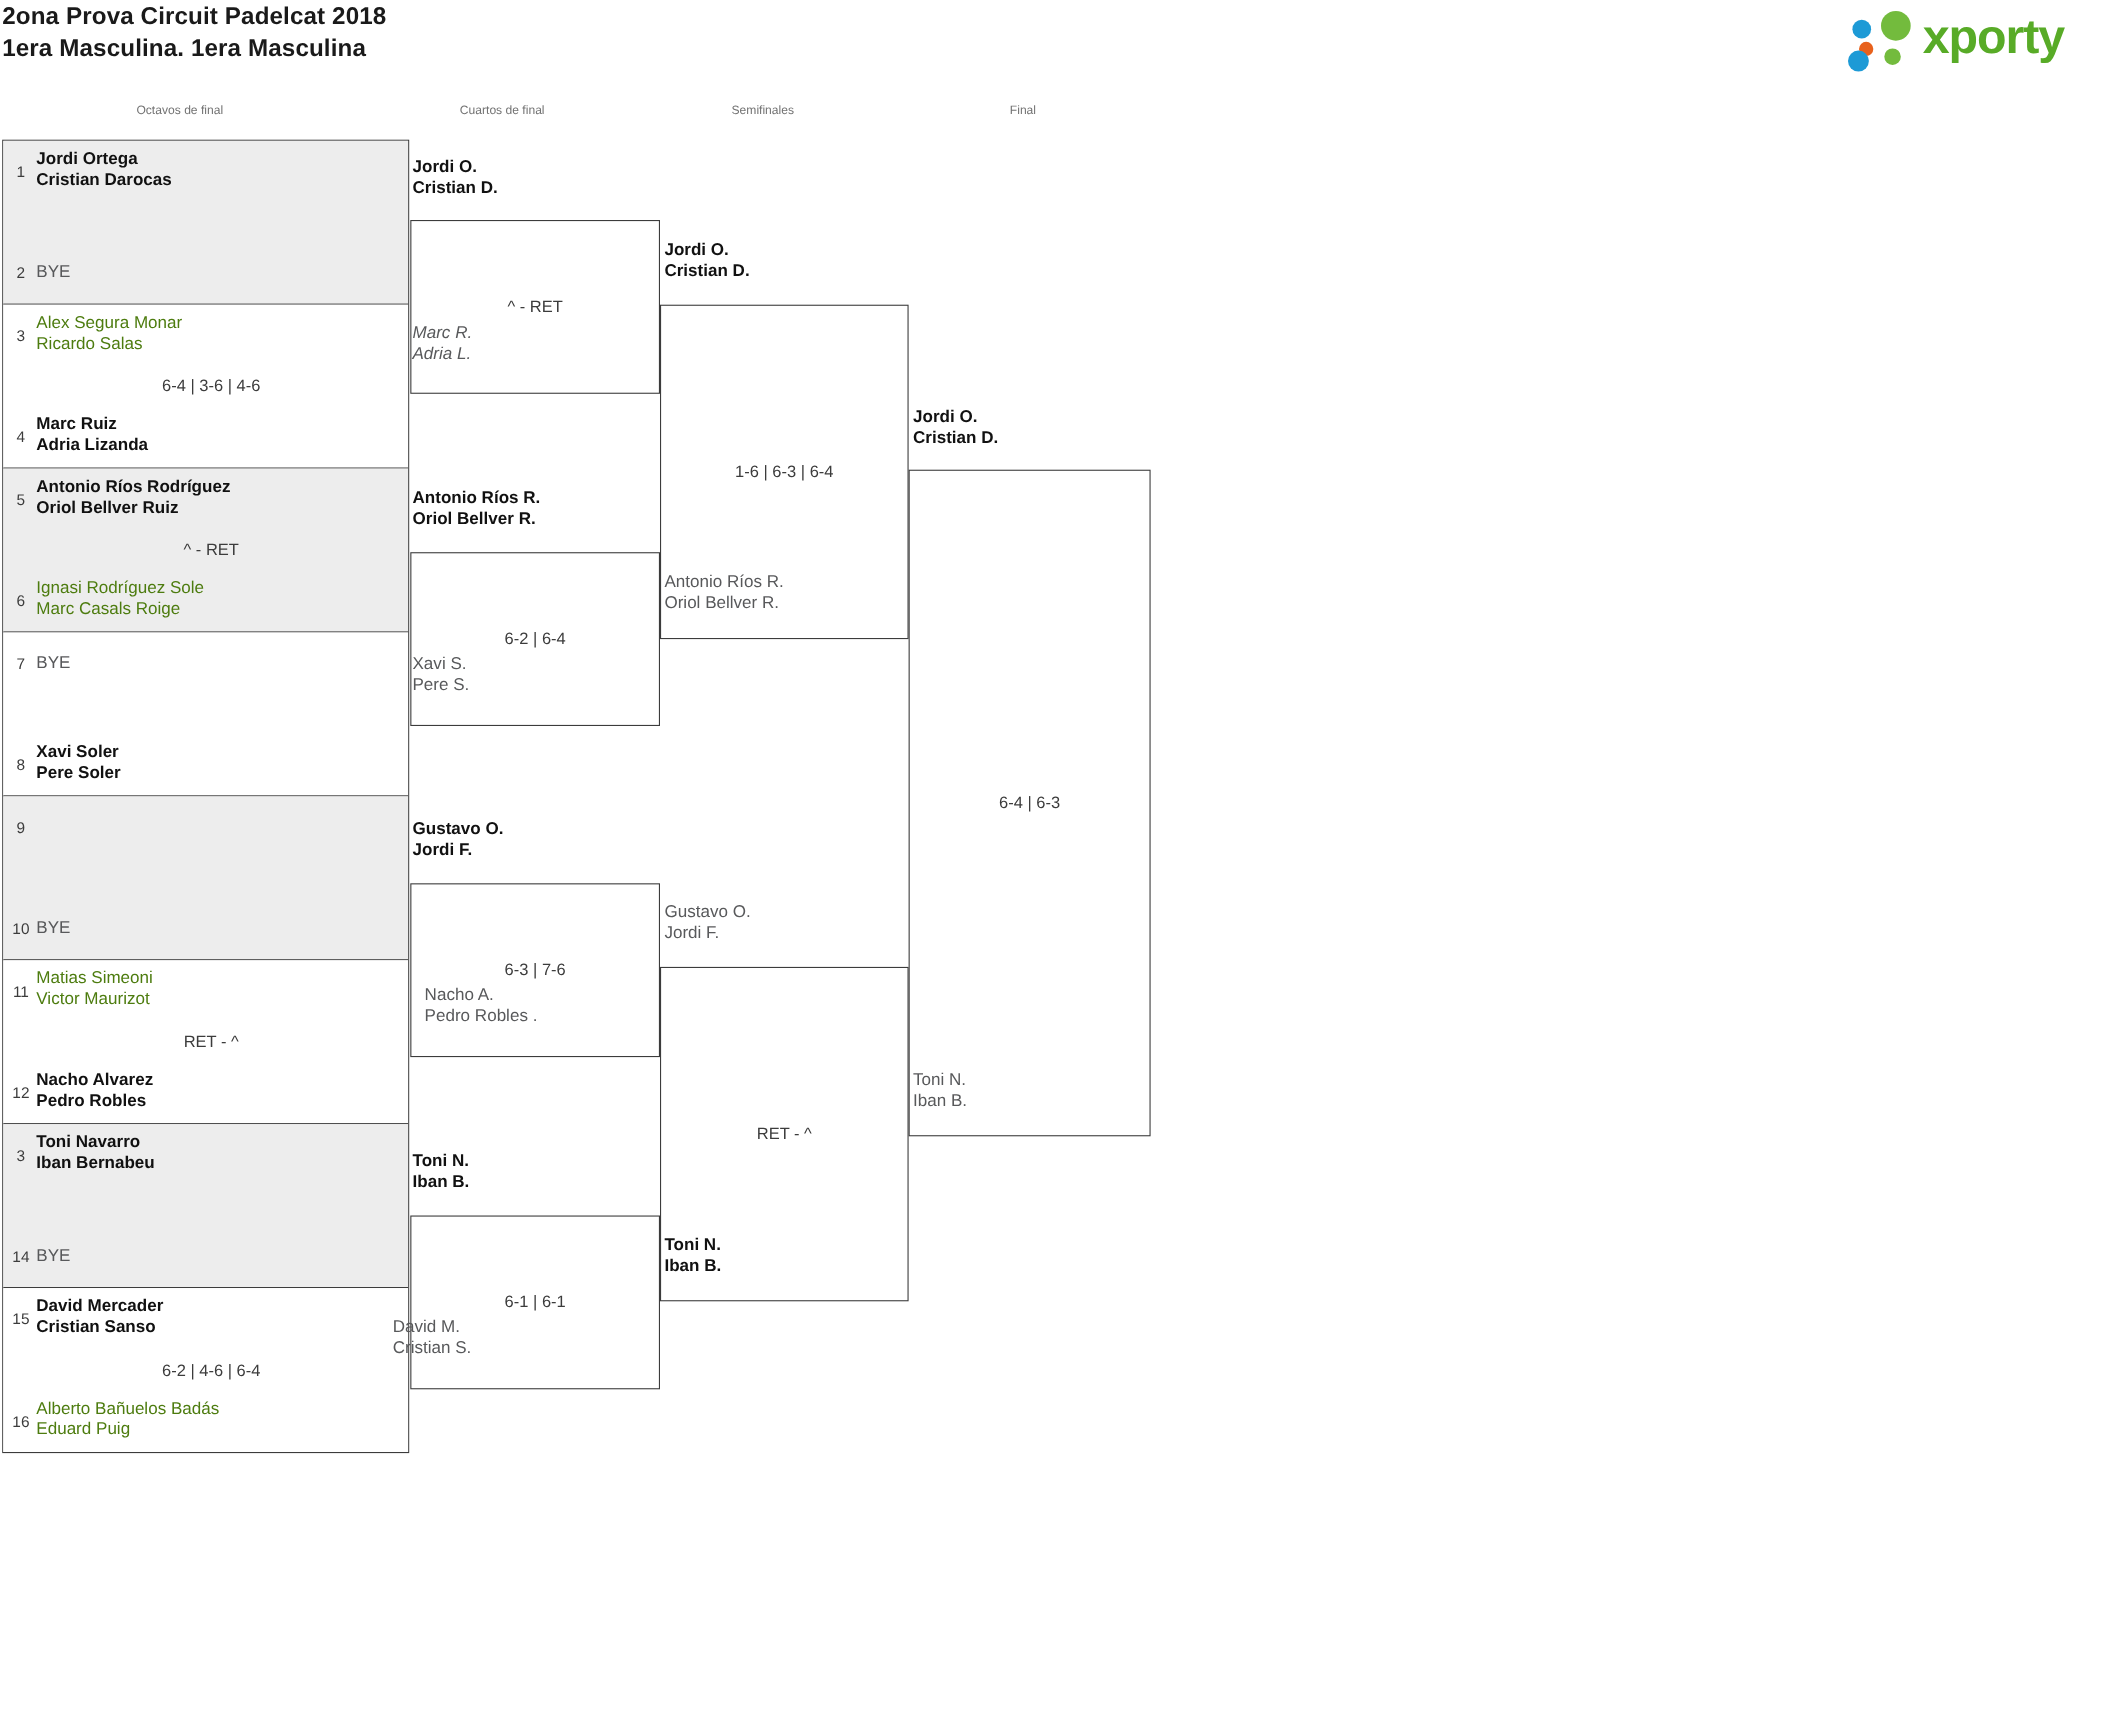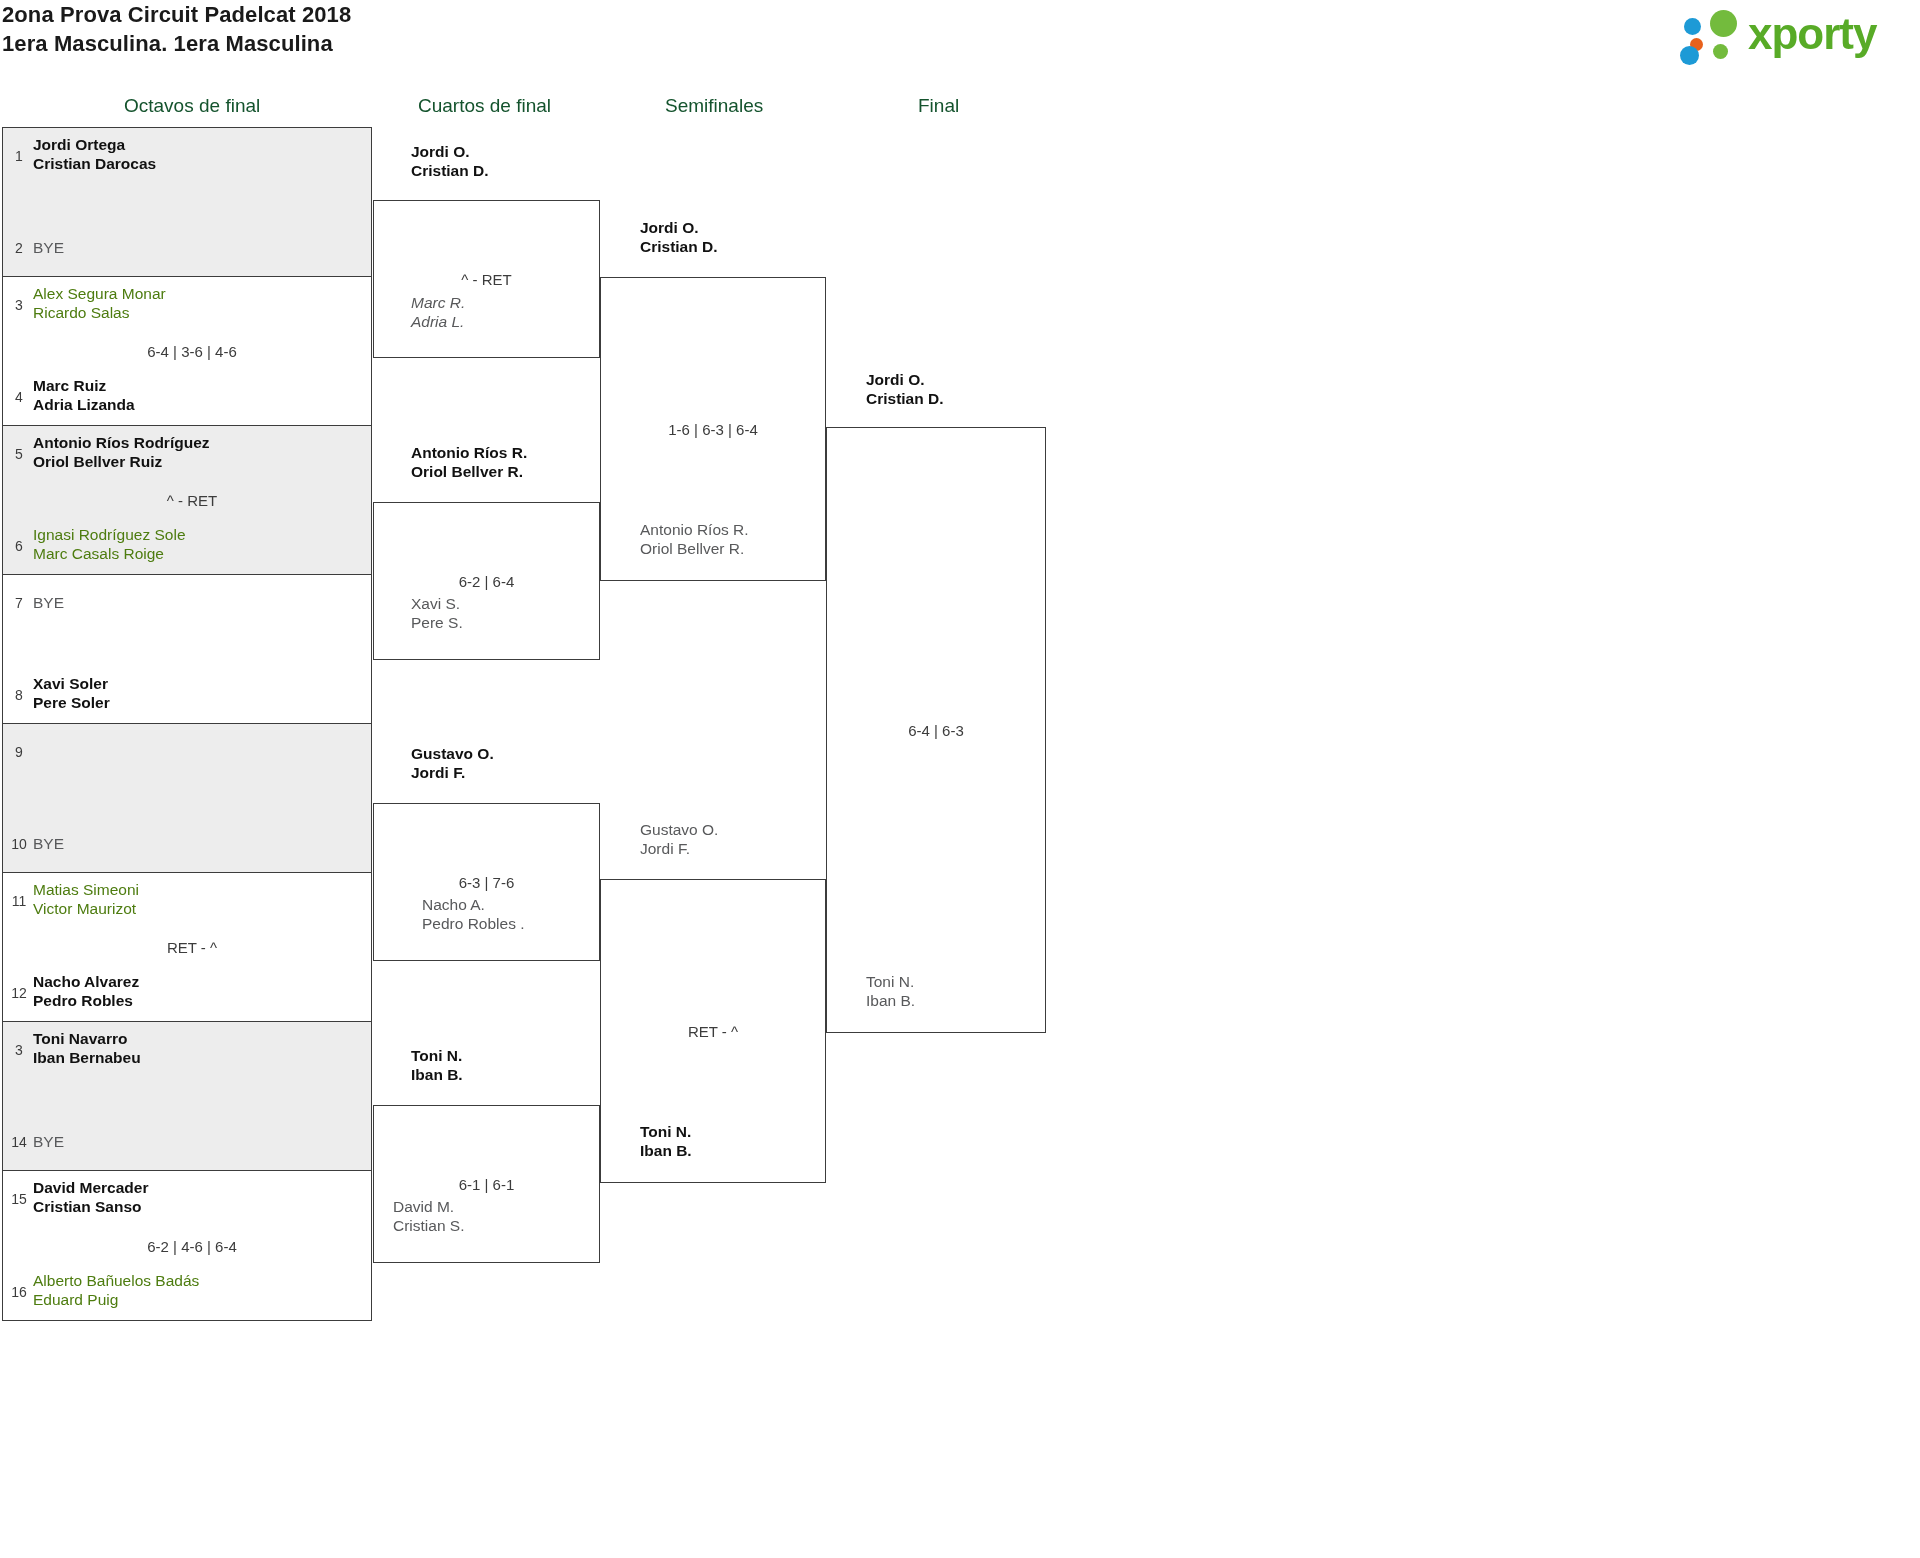--- a/index.html
+++ b/index.html
@@ -58,22 +58,22 @@
   #brand-logo .d1 { left: 12px; top: 12px;  width: 17px; height: 17px; background: #1d9ad6; }
   #brand-logo .d2 { left: 18px; top: 32px;  width: 13px; height: 13px; background: #e8611c; }
   #brand-logo .d3 { left: 8px;  top: 40px;  width: 19px; height: 19px; background: #1d9ad6; }
   #brand-logo .d4 { left: 38px; top: 4px;   width: 27px; height: 27px; background: #73bb3d; }
   #brand-logo .d5 { left: 41px; top: 38px;  width: 15px; height: 15px; background: #73bb3d; }
 
   
   .round-header {
     position: absolute;
     top: 95px;
-    font-size: 19px;
-    color: #14532d;
+    font-size: 11px;
+    color: #737373;
     white-space: nowrap;
   }
   #round-header-r16  { left: 124px; }
   #round-header-qf   { left: 418px; }
   #round-header-sf   { left: 665px; }
   #round-header-f    { left: 918px; }
 
   
   #round-r16 {
     position: absolute;
@@ -158,21 +158,20 @@
 
   
   .pair-label {
     position: absolute;
     white-space: nowrap;
   }
   .pair-label .nm {
     font-size: 15.5px;
     line-height: 19px;
     white-space: nowrap;
-    margin-left: 36px;
   }
   .pair-label.winner .nm { color: #111111; font-weight: bold; }
   .pair-label.loser  .nm { color: #58595b; font-weight: normal; }
 </style>
 </head>
 <body>
 
 <div id="header-title">
   <div class="line">2ona Prova Circuit Padelcat 2018</div>
   <div class="line">1era Masculina. 1era Masculina</div>

